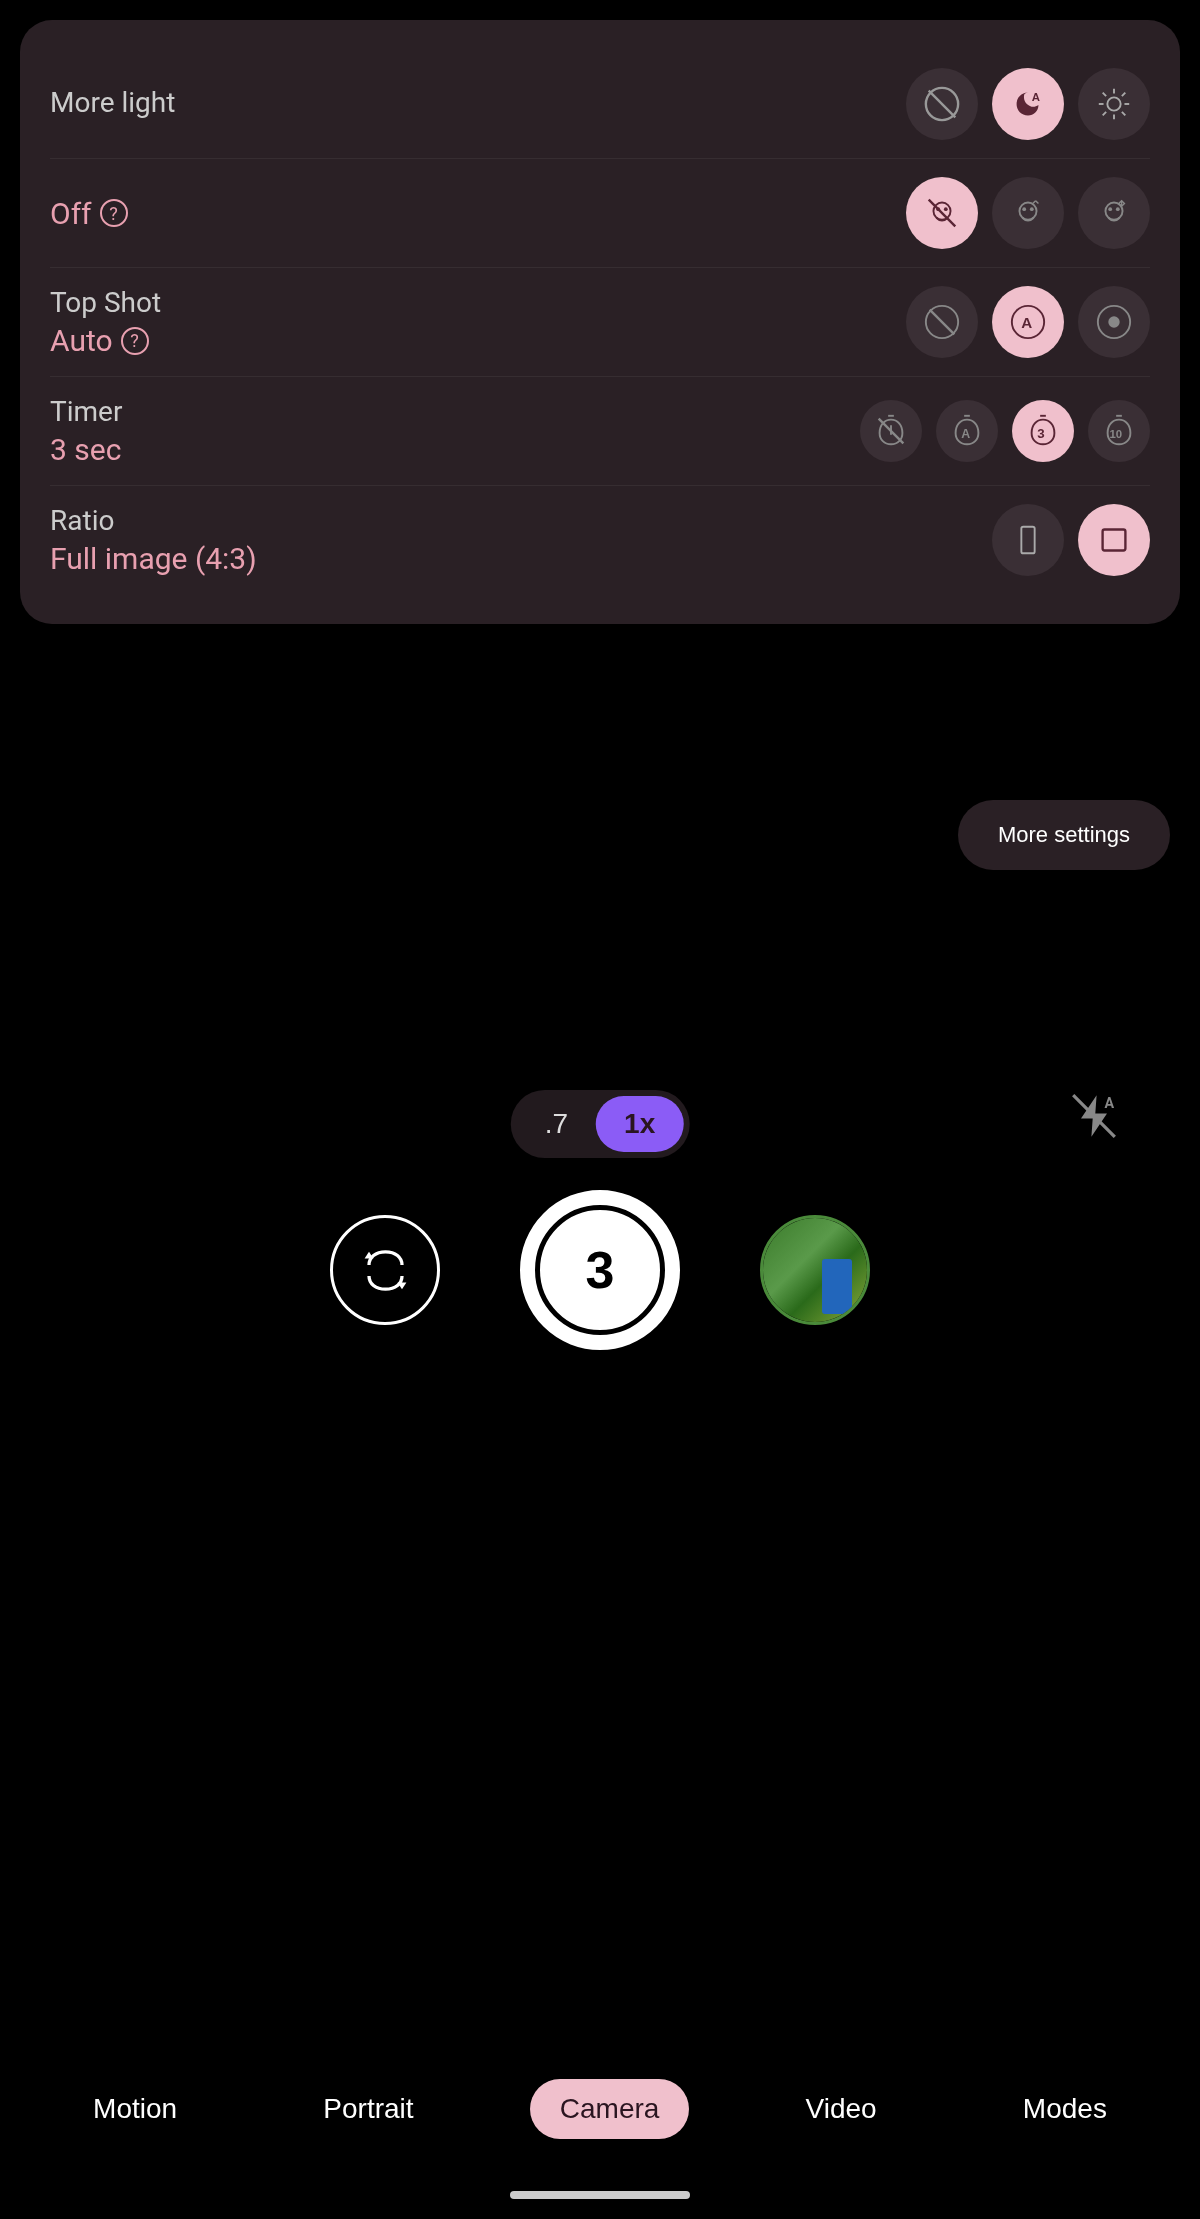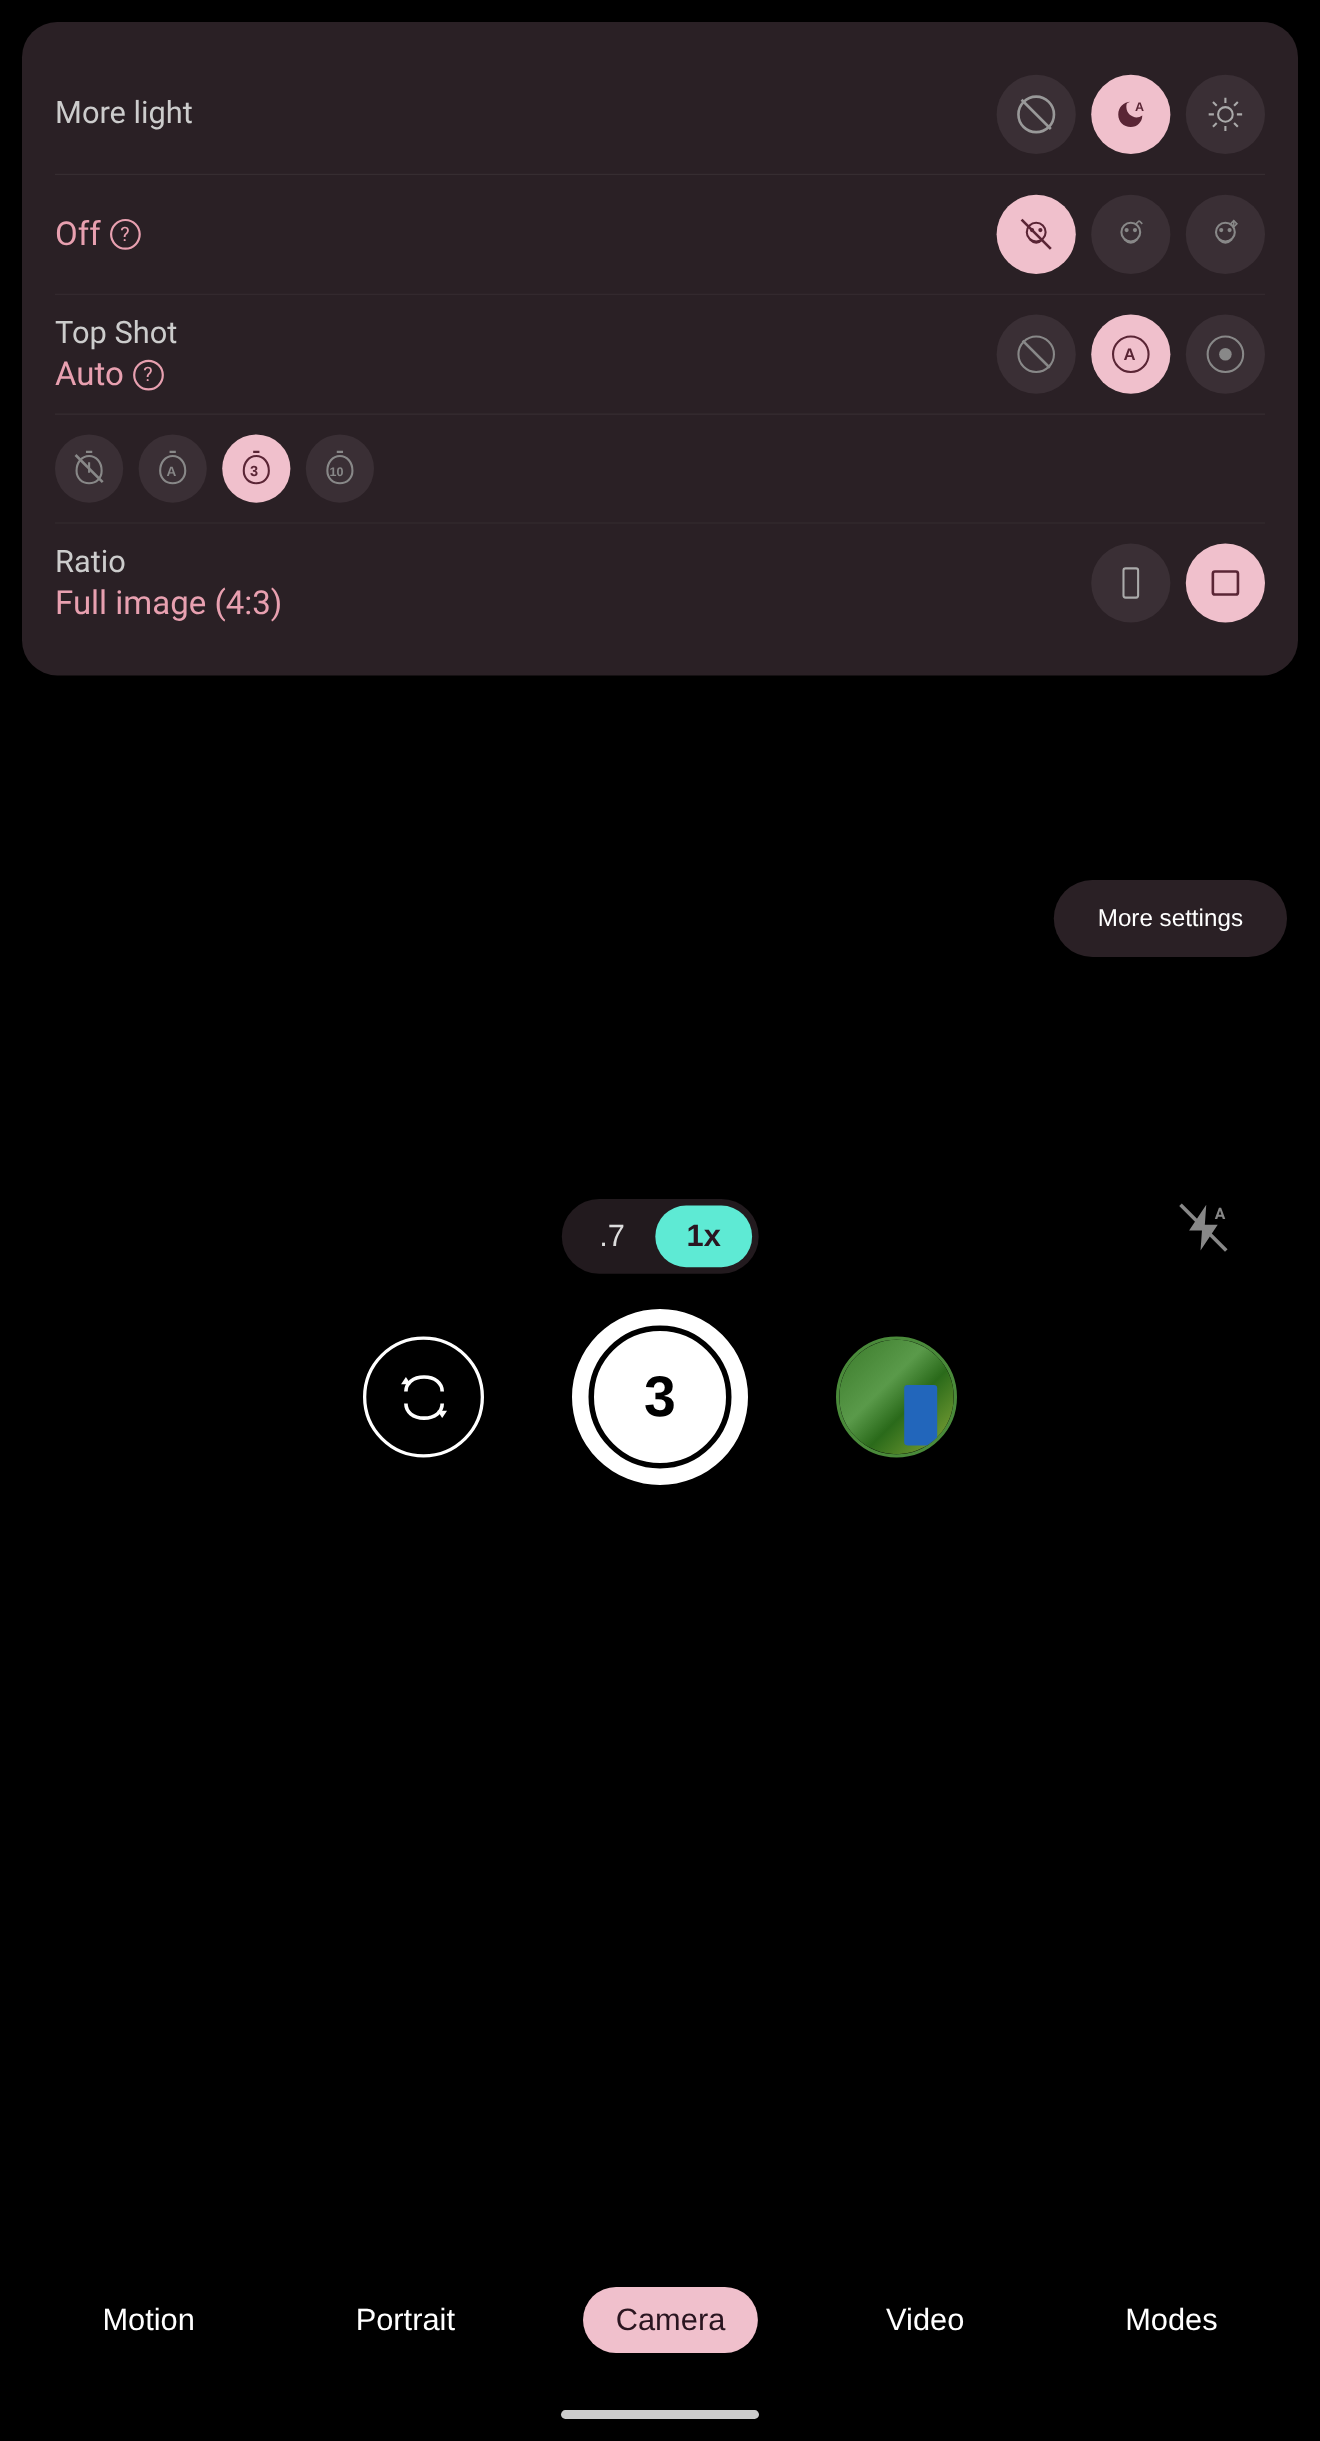--- a/index.html
+++ b/index.html
@@ -131,21 +131,21 @@
     .zoom-btn {
       padding: 12px 28px;
       border-radius: 50px;
       border: none;
       background: transparent;
       color: #ddd;
       font-size: 28px;
       cursor: pointer;
     }
     .zoom-btn.active {
-      background: #5eead4;
+      background: #8b5cf6;
       color: #2a1520;
       font-weight: 600;
     }
 
     
     .flash-icon {
       position: absolute;
       top: 1090px;
       right: 80px;
     }
@@ -378,20 +378,26 @@
       <button class="option-btn" title="On">
         <svg viewBox="0 0 40 40" fill="none">
           <circle cx="20" cy="20" r="17" stroke="#888" stroke-width="2"></circle>
           <circle cx="20" cy="20" r="6" fill="#888"></circle>
         </svg>
       </button>
     </div>
   </div>
 
   <div class="settings-row">
+    <div class="settings-label">
+      <div class="label-title">Timer</div>
+      <div class="label-value">
+        <span>3 sec</span>
+      </div>
+    </div>
     <div class="settings-options">
       <button class="option-btn" title="Off" style="width:62px;height:62px;">
         <svg viewBox="0 0 40 40" fill="none">
           <path d="M20 8 C13 8 8 14 8 22 C8 29 13 34 20 34 C27 34 32 29 32 22 C32 14 27 8 20 8Z" stroke="#888" stroke-width="2" fill="none"></path>
           <line x1="17" y1="4" x2="23" y2="4" stroke="#888" stroke-width="2"></line>
           <line x1="20" y1="14" x2="20" y2="24" stroke="#888" stroke-width="2"></line>
           <line x1="7" y1="7" x2="33" y2="33" stroke="#888" stroke-width="2.5"></line>
         </svg>
       </button>
       <button class="option-btn" title="Auto" style="width:62px;height:62px;">

